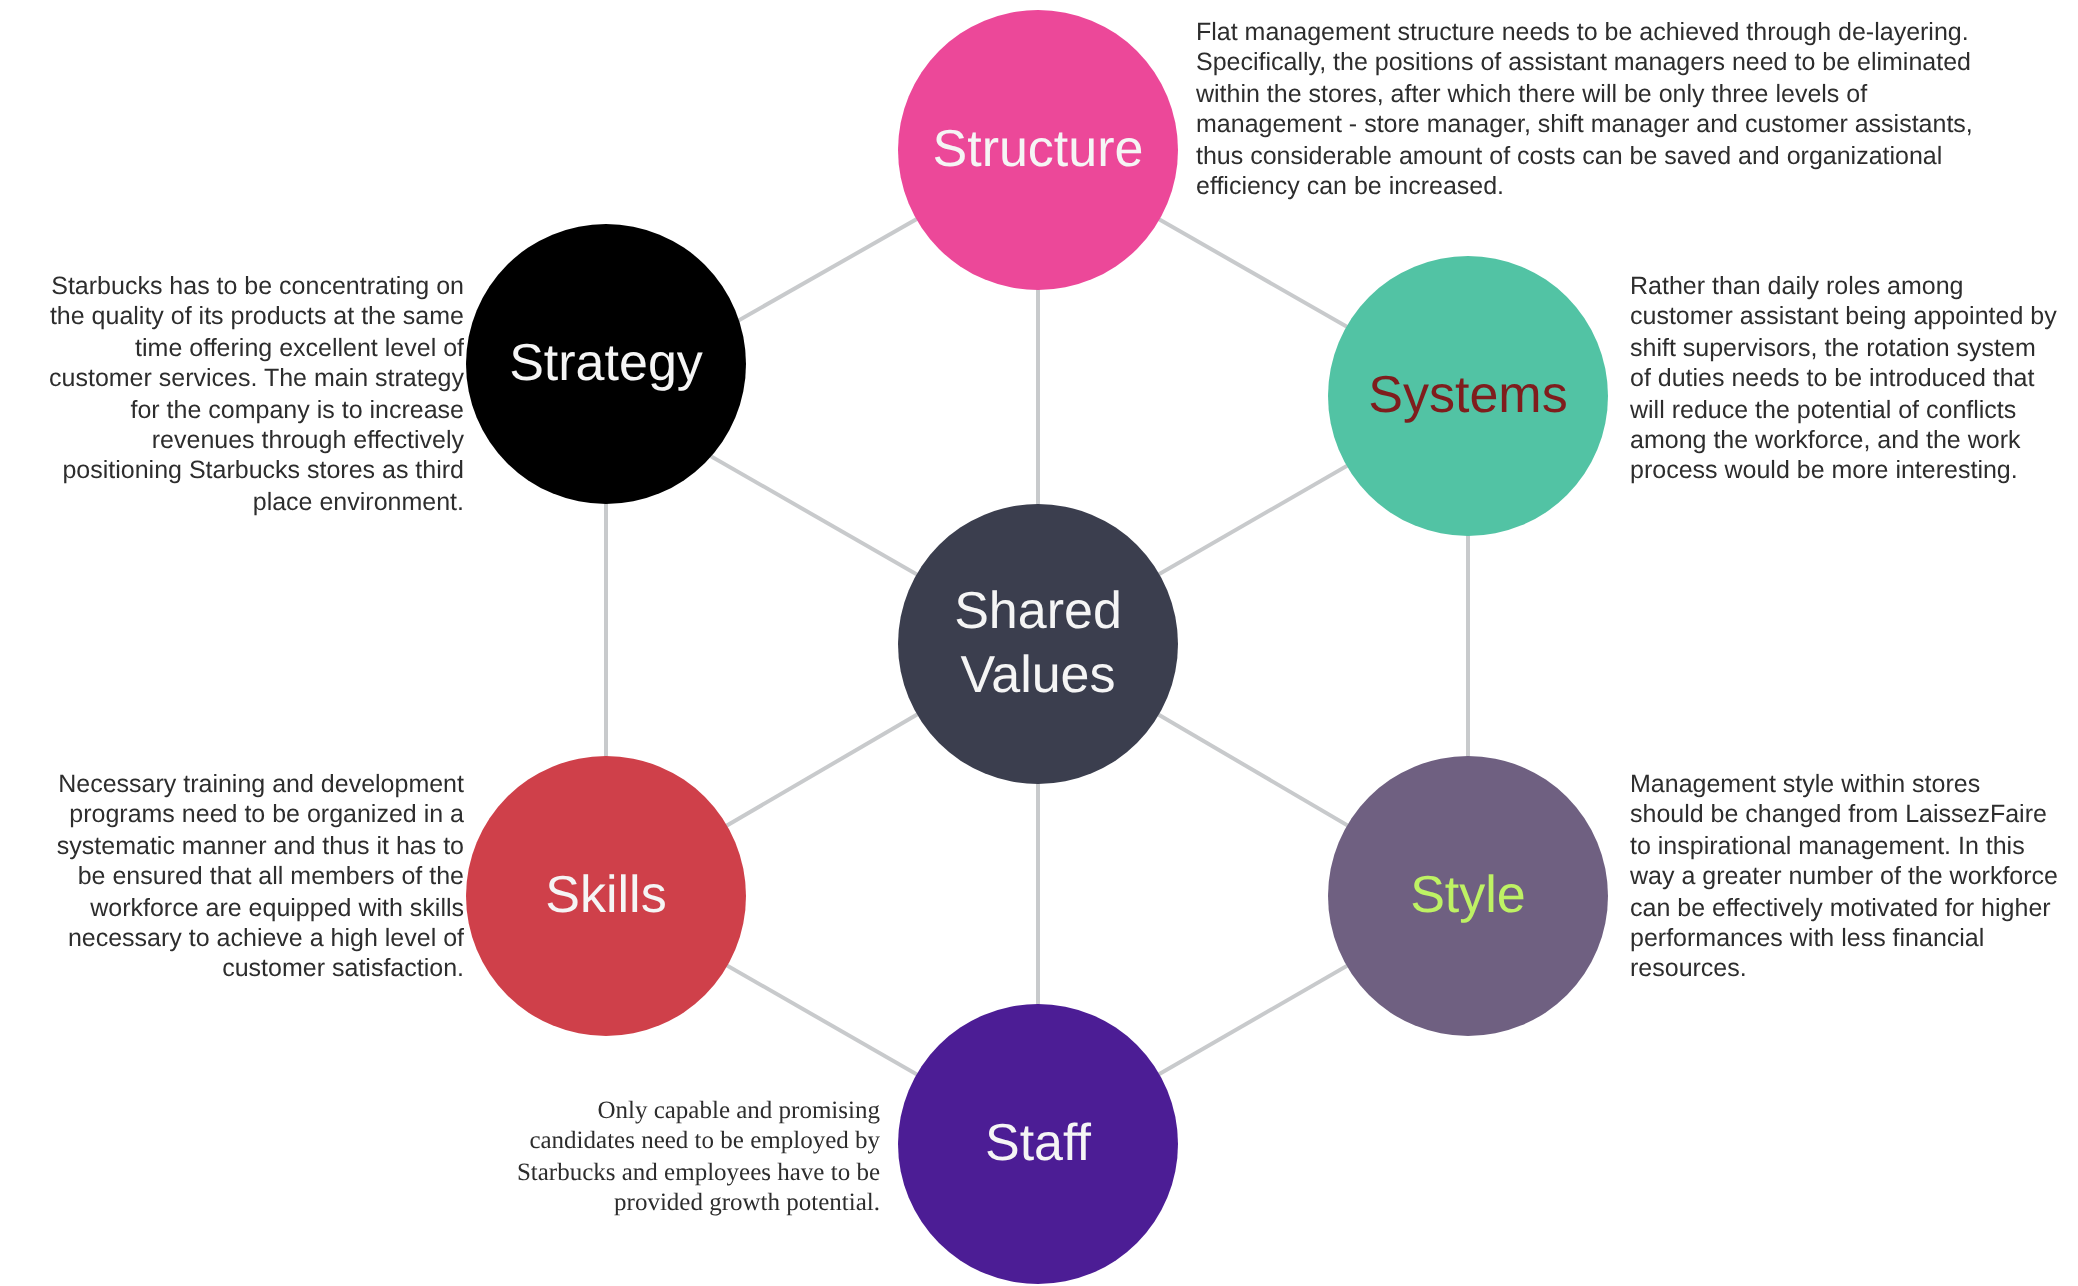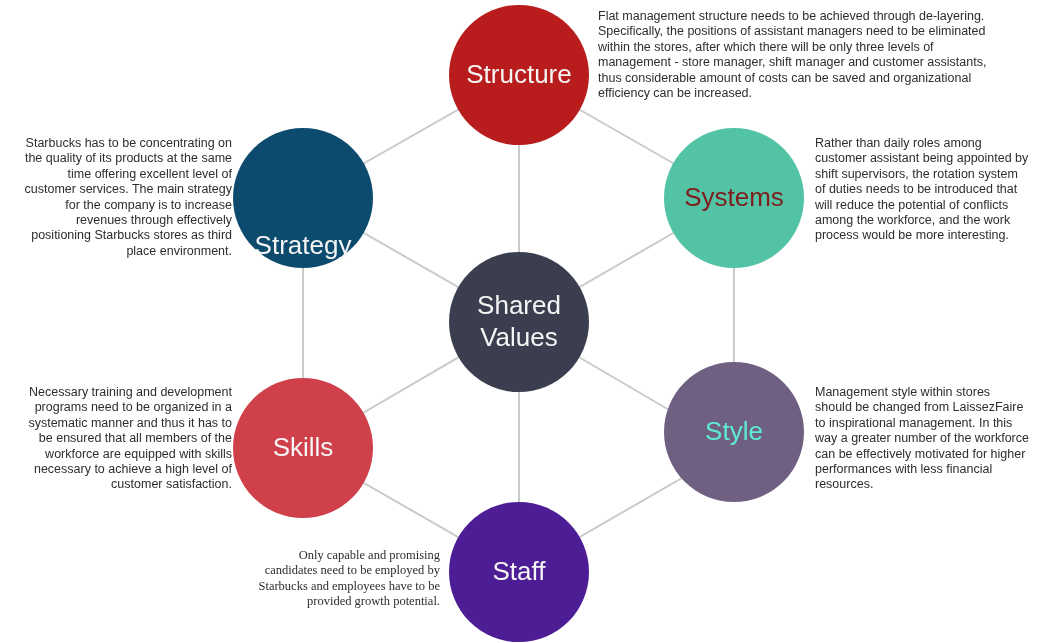--- a/index.html
+++ b/index.html
@@ -54,30 +54,30 @@
       <line x1="303" y1="198" x2="519" y2="322" stroke="#c8cacc" stroke-width="2"></line>
       <line x1="734" y1="198" x2="519" y2="322" stroke="#c8cacc" stroke-width="2"></line>
       <line x1="303" y1="198" x2="303" y2="448" stroke="#c8cacc" stroke-width="2"></line>
       <line x1="734" y1="198" x2="734" y2="448" stroke="#c8cacc" stroke-width="2"></line>
       <line x1="303" y1="448" x2="519" y2="322" stroke="#c8cacc" stroke-width="2"></line>
       <line x1="734" y1="448" x2="519" y2="322" stroke="#c8cacc" stroke-width="2"></line>
       <line x1="303" y1="448" x2="519" y2="572" stroke="#c8cacc" stroke-width="2"></line>
       <line x1="734" y1="448" x2="519" y2="572" stroke="#c8cacc" stroke-width="2"></line>
       <line x1="519" y1="572" x2="519" y2="322" stroke="#c8cacc" stroke-width="2"></line>
     </svg>
-<div class="node" style="left: 449px; top: 5px; width: 140px; height: 140px; background: #b91c1c; color: rgb(245, 245, 245);">
+<div class="node" style="left: 449px; top: 5px; width: 140px; height: 140px; background: #ec4899; color: rgb(245, 245, 245);">
       <span>Structure</span>
     </div>
     <div class="desc left" style="top: 9px; width: 450px; color: rgb(45, 45, 45); left: 598px;">Flat management structure needs to be achieved through de-layering.
 Specifically, the positions of assistant managers need to be eliminated
 within the stores, after which there will be only three levels of
 management - store manager, shift manager and customer assistants,
 thus considerable amount of costs can be saved and organizational
 efficiency can be increased.</div>
-    <div class="node" style="left: 233px; top: 128px; width: 140px; height: 140px; background: #0c4a6e; color: rgb(245, 245, 245); align-items: flex-end;">
+    <div class="node" style="left: 233px; top: 112px; width: 140px; height: 140px; background: #000000; color: rgb(245, 245, 245);">
       <span>Strategy</span>
     </div>
     <div class="desc right" style="top: 136px; width: 260px; color: rgb(45, 45, 45); right: 807px;">Starbucks has to be concentrating on
 the quality of its products at the same
 time offering excellent level of
 customer services. The main strategy
 for the company is to increase
 revenues through effectively
 positioning Starbucks stores as third
 place environment.</div>
@@ -97,21 +97,21 @@
     <div class="node" style="left: 233px; top: 378px; width: 140px; height: 140px; background: rgb(207, 64, 74); color: rgb(245, 245, 245);">
       <span>Skills</span>
     </div>
     <div class="desc right" style="top: 385px; width: 260px; color: rgb(45, 45, 45); right: 807px;">Necessary training and development
 programs need to be organized in a
 systematic manner and thus it has to
 be ensured that all members of the
 workforce are equipped with skills
 necessary to achieve a high level of
 customer satisfaction.</div>
-    <div class="node" style="left: 664px; top: 362px; width: 140px; height: 140px; background: rgb(111, 96, 129); color: #5eead4;">
+    <div class="node" style="left: 664px; top: 378px; width: 140px; height: 140px; background: rgb(111, 96, 129); color: #bef264;">
       <span>Style</span>
     </div>
     <div class="desc left" style="top: 385px; width: 250px; color: rgb(45, 45, 45); left: 815px;">Management style within stores
 should be changed from LaissezFaire
 to inspirational management. In this
 way a greater number of the workforce
 can be effectively motivated for higher
 performances with less financial
 resources.</div>
     <div class="node" style="left: 449px; top: 502px; width: 140px; height: 140px; background: #4c1d95; color: rgb(245, 245, 245);">

